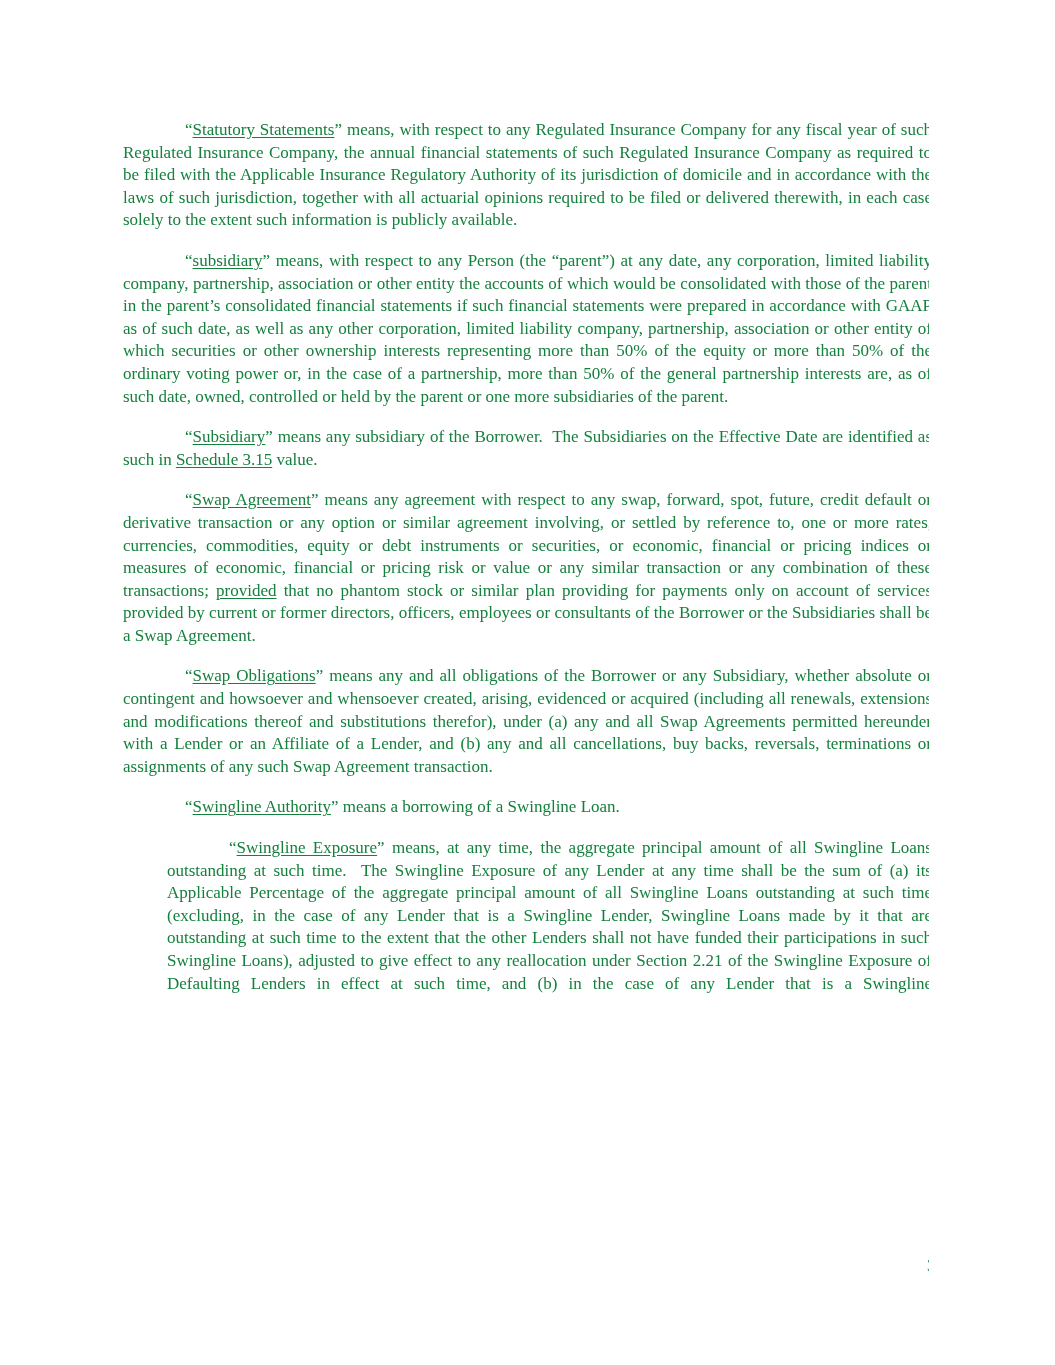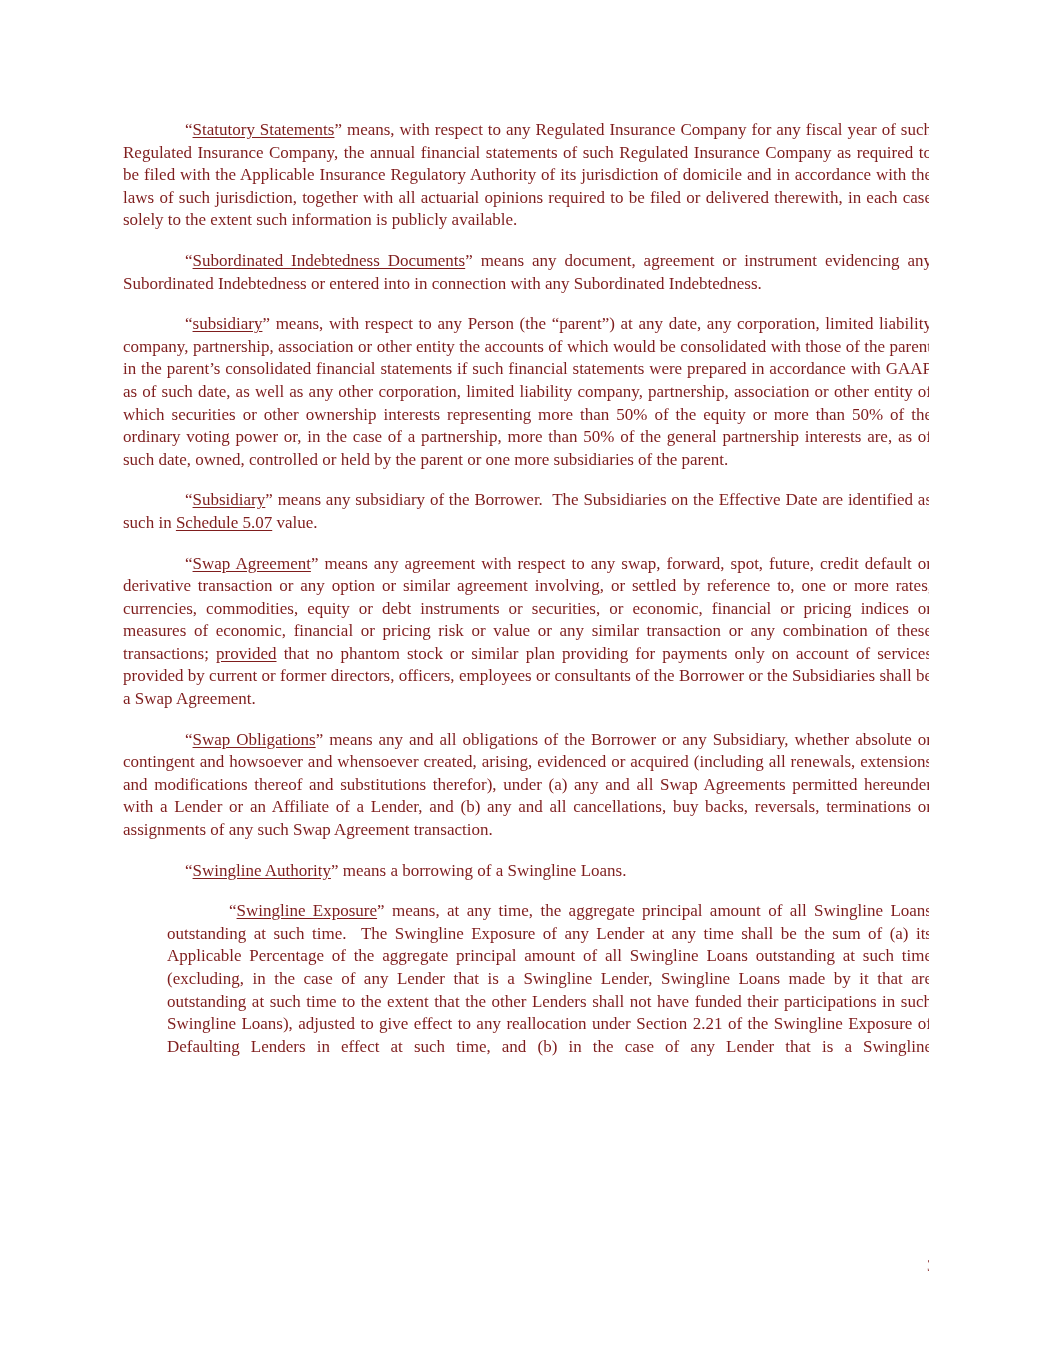--- a/index.html
+++ b/index.html
@@ -3,21 +3,21 @@
 <meta charset="utf-8">
 <style>
   * { box-sizing: border-box; }
   html, body { margin: 0; padding: 0; background: #ffffff; }
   .page {
     position: relative;
     width: 929px;
     height: 1365px;
     background: #ffffff;
     font-family: "Liberation Serif", "DejaVu Serif", serif;
-    color: #7f1d1d;
+    color: #15803d;
     overflow: hidden;
   }
   .body-text {
     position: absolute;
     left: 123px;
     top: 119px;
     width: 809px;
     font-size: 17px;
     line-height: 22.6px;
     text-align: justify;
@@ -40,24 +40,23 @@
     font-size: 17px;
     line-height: 22.6px;
   }
 </style>
 </head>
 <body>
 
 <main class="page">
   <section class="body-text" id="paragraphs">
       <p><span>“</span><span class="u">Statutory Statements</span><span>” means, with respect to any Regulated Insurance Company for any fiscal year of such Regulated Insurance Company, the annual financial statements of such Regulated Insurance Company as required to be filed with the Applicable Insurance Regulatory Authority of its jurisdiction of domicile and in accordance with the laws of such jurisdiction, together with all actuarial opinions required to be filed or delivered therewith, in each case solely to the extent such information is publicly available.</span></p>
-      <p><span>“</span><span class="u">Subordinated Indebtedness Documents</span><span>” means any document, agreement or instrument evidencing any Subordinated Indebtedness or entered into in connection with any Subordinated Indebtedness.</span></p>
       <p><span>“</span><span class="u">subsidiary</span><span>” means, with respect to any Person (the “parent”) at any date, any corporation, limited liability company, partnership, association or other entity the accounts of which would be consolidated with those of the parent in the parent’s consolidated financial statements if such financial statements were prepared in accordance with GAAP as of such date, as well as any other corporation, limited liability company, partnership, association or other entity of which securities or other ownership interests representing more than 50% of the equity or more than 50% of the ordinary voting power or, in the case of a partnership, more than 50% of the general partnership interests are, as of such date, owned, controlled or held by the parent or one more subsidiaries of the parent.</span></p>
-      <p><span>“</span><span class="u">Subsidiary</span><span>” means any subsidiary of the Borrower.&nbsp; The Subsidiaries on the Effective Date are identified as such in </span><span class="u">Schedule 5.07</span><span> value.</span></p>
+      <p><span>“</span><span class="u">Subsidiary</span><span>” means any subsidiary of the Borrower.&nbsp; The Subsidiaries on the Effective Date are identified as such in </span><span class="u">Schedule 3.15</span><span> value.</span></p>
       <p><span>“</span><span class="u">Swap Agreement</span><span>” means any agreement with respect to any swap, forward, spot, future, credit default or derivative transaction or any option or similar agreement involving, or settled by reference to, one or more rates, currencies, commodities, equity or debt instruments or securities, or economic, financial or pricing indices or measures of economic, financial or pricing risk or value or any similar transaction or any combination of these transactions; </span><span class="u">provided</span><span> that no phantom stock or similar plan providing for payments only on account of services provided by current or former directors, officers, employees or consultants of the Borrower or the Subsidiaries shall be a Swap Agreement.</span></p>
       <p><span>“</span><span class="u">Swap Obligations</span><span>” means any and all obligations of the Borrower or any Subsidiary, whether absolute or contingent and howsoever and whensoever created, arising, evidenced or acquired (including all renewals, extensions and modifications thereof and substitutions therefor), under (a) any and all Swap Agreements permitted hereunder with a Lender or an Affiliate of a Lender, and (b) any and all cancellations, buy backs, reversals, terminations or assignments of any such Swap Agreement transaction.</span></p>
-      <p><span>“</span><span class="u">Swingline Authority</span><span>” means a borrowing of a Swingline Loans.</span></p>
+      <p><span>“</span><span class="u">Swingline Authority</span><span>” means a borrowing of a Swingline Loan.</span></p>
       <p class="continued"><span>“</span><span class="u">Swingline Exposure</span><span>” means, at any time, the aggregate principal amount of all Swingline Loans outstanding at such time.&nbsp; The Swingline Exposure of any Lender at any time shall be the sum of (a) its Applicable Percentage of the aggregate principal amount of all Swingline Loans outstanding at such time (excluding, in the case of any Lender that is a Swingline Lender, Swingline Loans made by it that are outstanding at such time to the extent that the other Lenders shall not have funded their participations in such Swingline Loans), adjusted to give effect to any reallocation under Section 2.21 of the Swingline Exposure of Defaulting Lenders in effect at such time, and (b) in the case of any Lender that is a Swingline</span></p>
     </section>
   <footer class="footer">
     <span>32</span>
   </footer>
 </main>
 
 </body></html>

